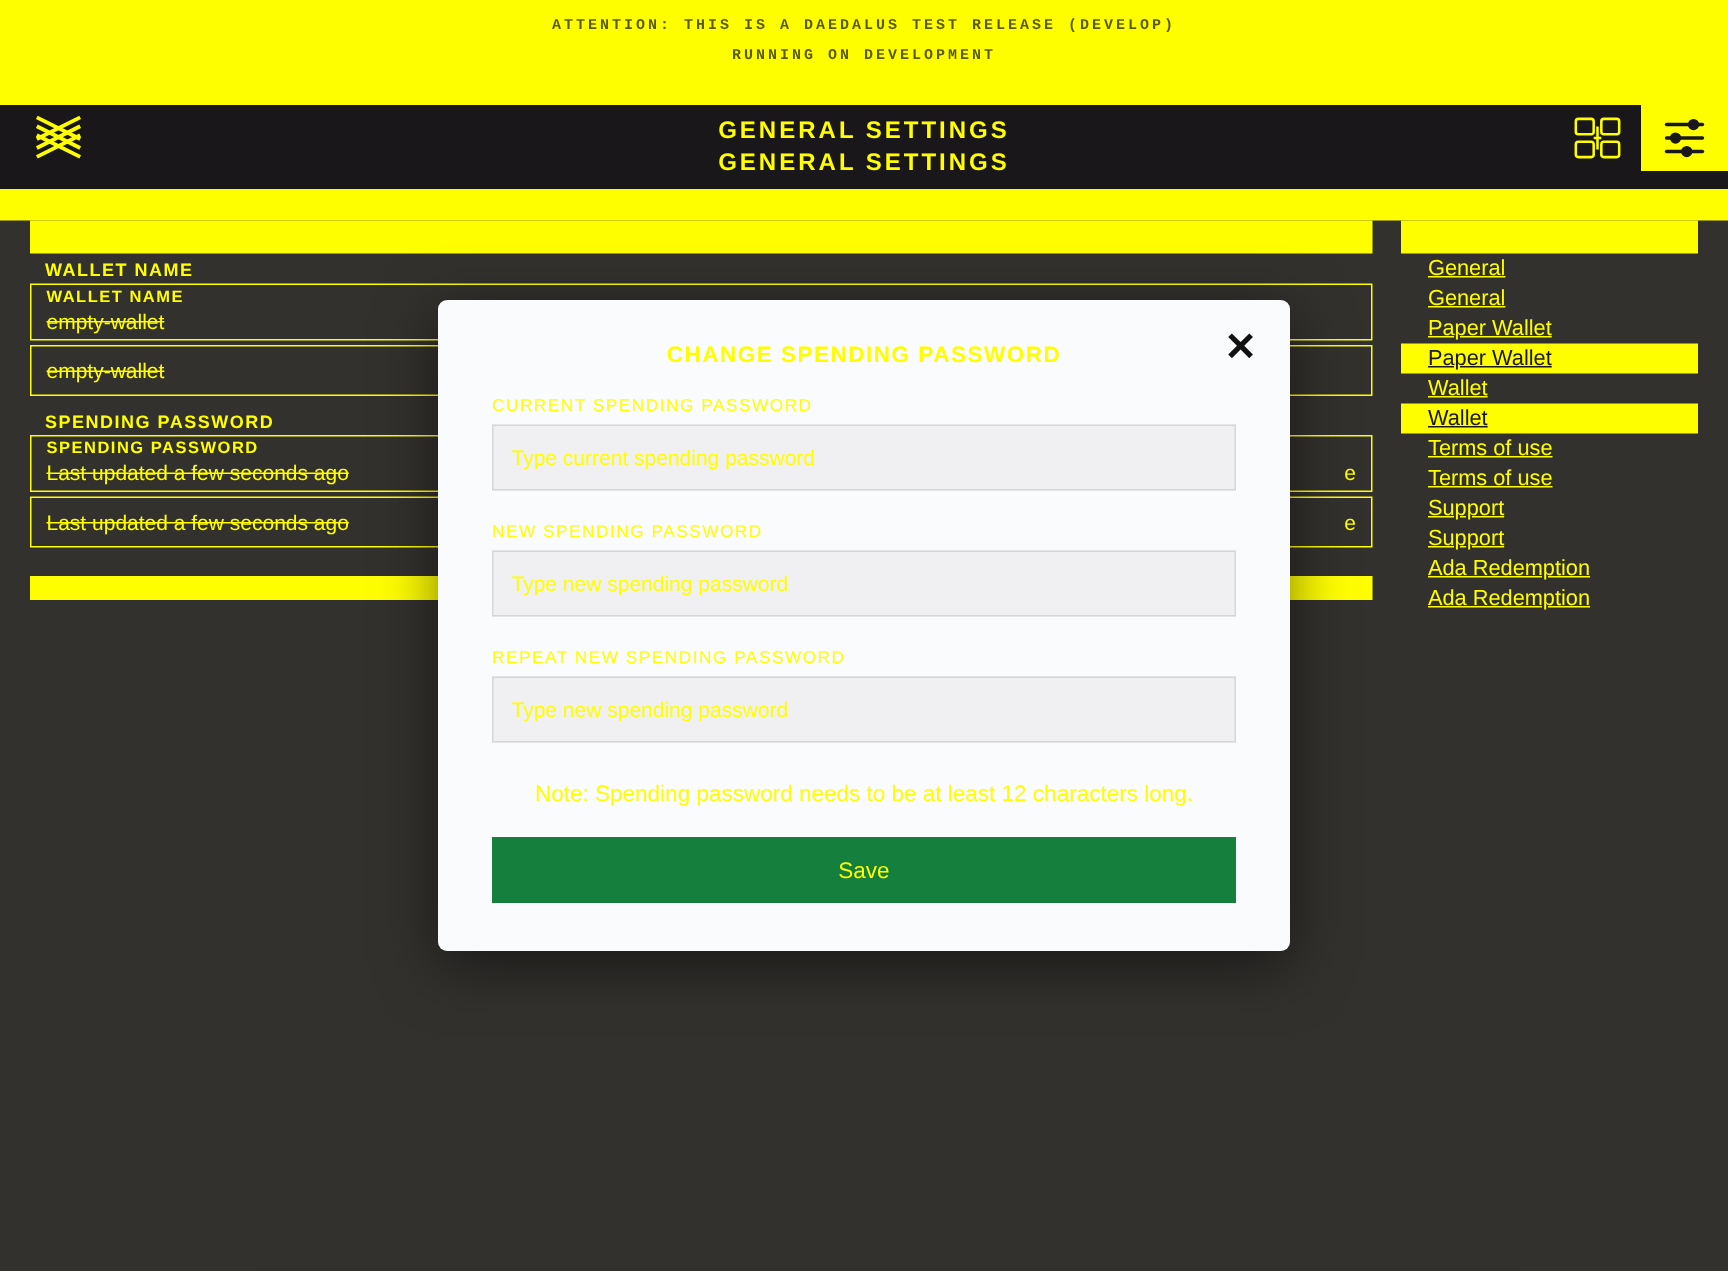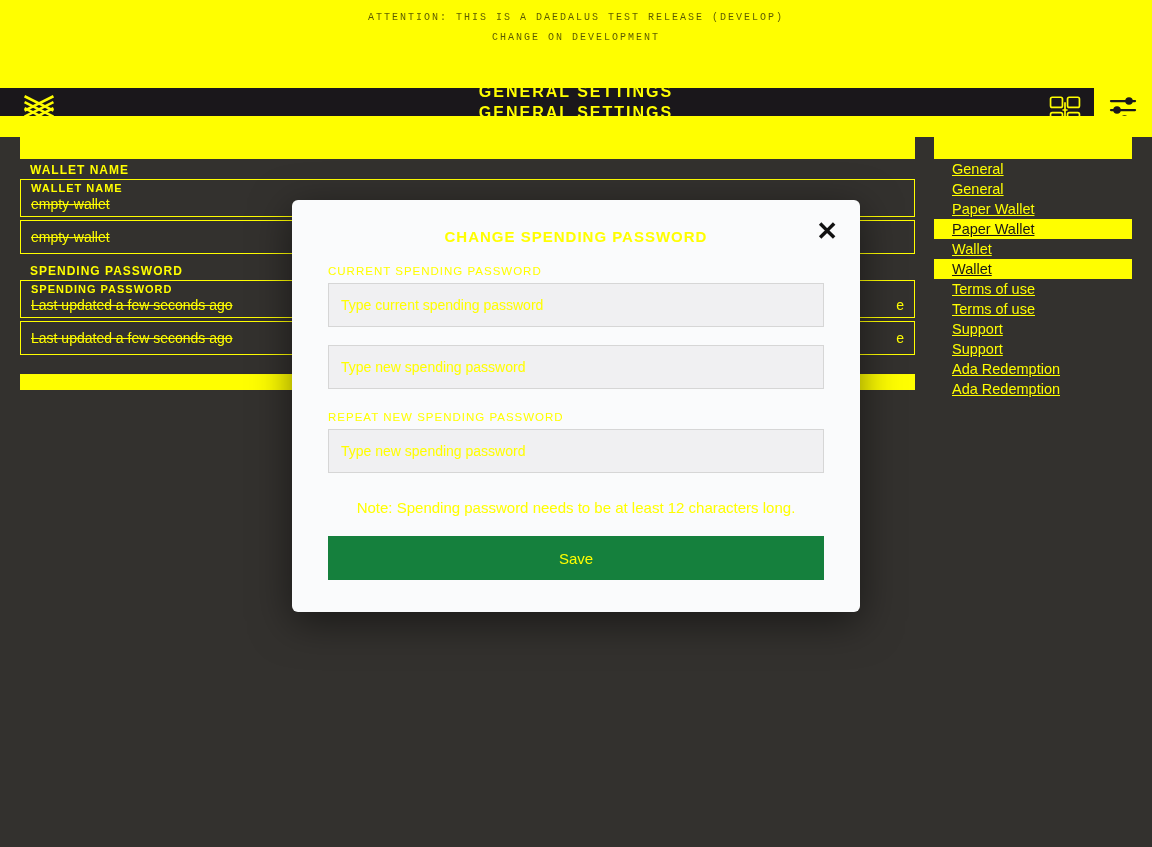--- a/index.html
+++ b/index.html
@@ -9,37 +9,38 @@
     background: #33312e;
   }
   :root {
     --yellow: #fffe00;
     --dark: #1a171b;
   }
 
   
   .top-banner {
     width: 100%;
-    height: 88px;
+    height: 70px;
     background: var(--yellow);
     text-align: center;
     padding-top: 8px;
+    font-weight: bold;
   }
   .top-banner .line {
     color: rgba(0,0,0,0.65);
     font-size: 10px;
     letter-spacing: 2px;
     line-height: 20px;
     font-family: "Courier New", monospace;
   }
 
   
   .nav-bar {
     width: 100%;
-    height: 28px;
+    height: 56px;
     background: var(--dark);
     position: relative;
     display: flex;
     align-items: center;
   }
   .nav-bar .logo {
     position: absolute;
     left: 22px;
     top: 4px;
     width: 34px;
@@ -240,21 +241,21 @@
     font-weight: normal;
     font-size: 15px;
     cursor: pointer;
   }
 </style>
 </head>
 <body>
 
 <div class="top-banner">
   <div class="line">ATTENTION: THIS IS A DAEDALUS TEST RELEASE (DEVELOP)</div>
-  <div class="line">CHANGE ON DEVELOPMENT</div>
+  <div class="line">RUNNING ON DEVELOPMENT</div>
 </div>
 
 <div class="nav-bar">
   <div class="logo">
     <svg viewBox="0 0 40 40">
       <g stroke="#fffe00" stroke-width="3" fill="none">
         <path d="M3 5 L37 22"></path>
           <path d="M3 12 L37 29"></path>
           <path d="M3 19 L37 36"></path>
         <path d="M37 5 L3 22"></path>
@@ -342,20 +343,21 @@
   <div class="bottom-yellow-strip"></div>
 </div>
 
 <div class="dialog">
   <div class="dlg-title">CHANGE SPENDING PASSWORD</div>
   <div class="close">✕</div>
 
   <div class="dlg-label">CURRENT SPENDING PASSWORD</div>
   <input class="dlg-input" type="password" placeholder="Type current spending password" style="">
 
+  <div class="dlg-label">NEW SPENDING PASSWORD</div>
   <input class="dlg-input" type="password" placeholder="Type new spending password" style="">
 
   <div class="dlg-label">REPEAT NEW SPENDING PASSWORD</div>
   <input class="dlg-input" type="password" placeholder="Type new spending password" style="">
 
   <div class="dlg-note">Note: Spending password needs to be at least 12 characters long.</div>
 
   <button class="dlg-save">Save</button>
 </div>
 

